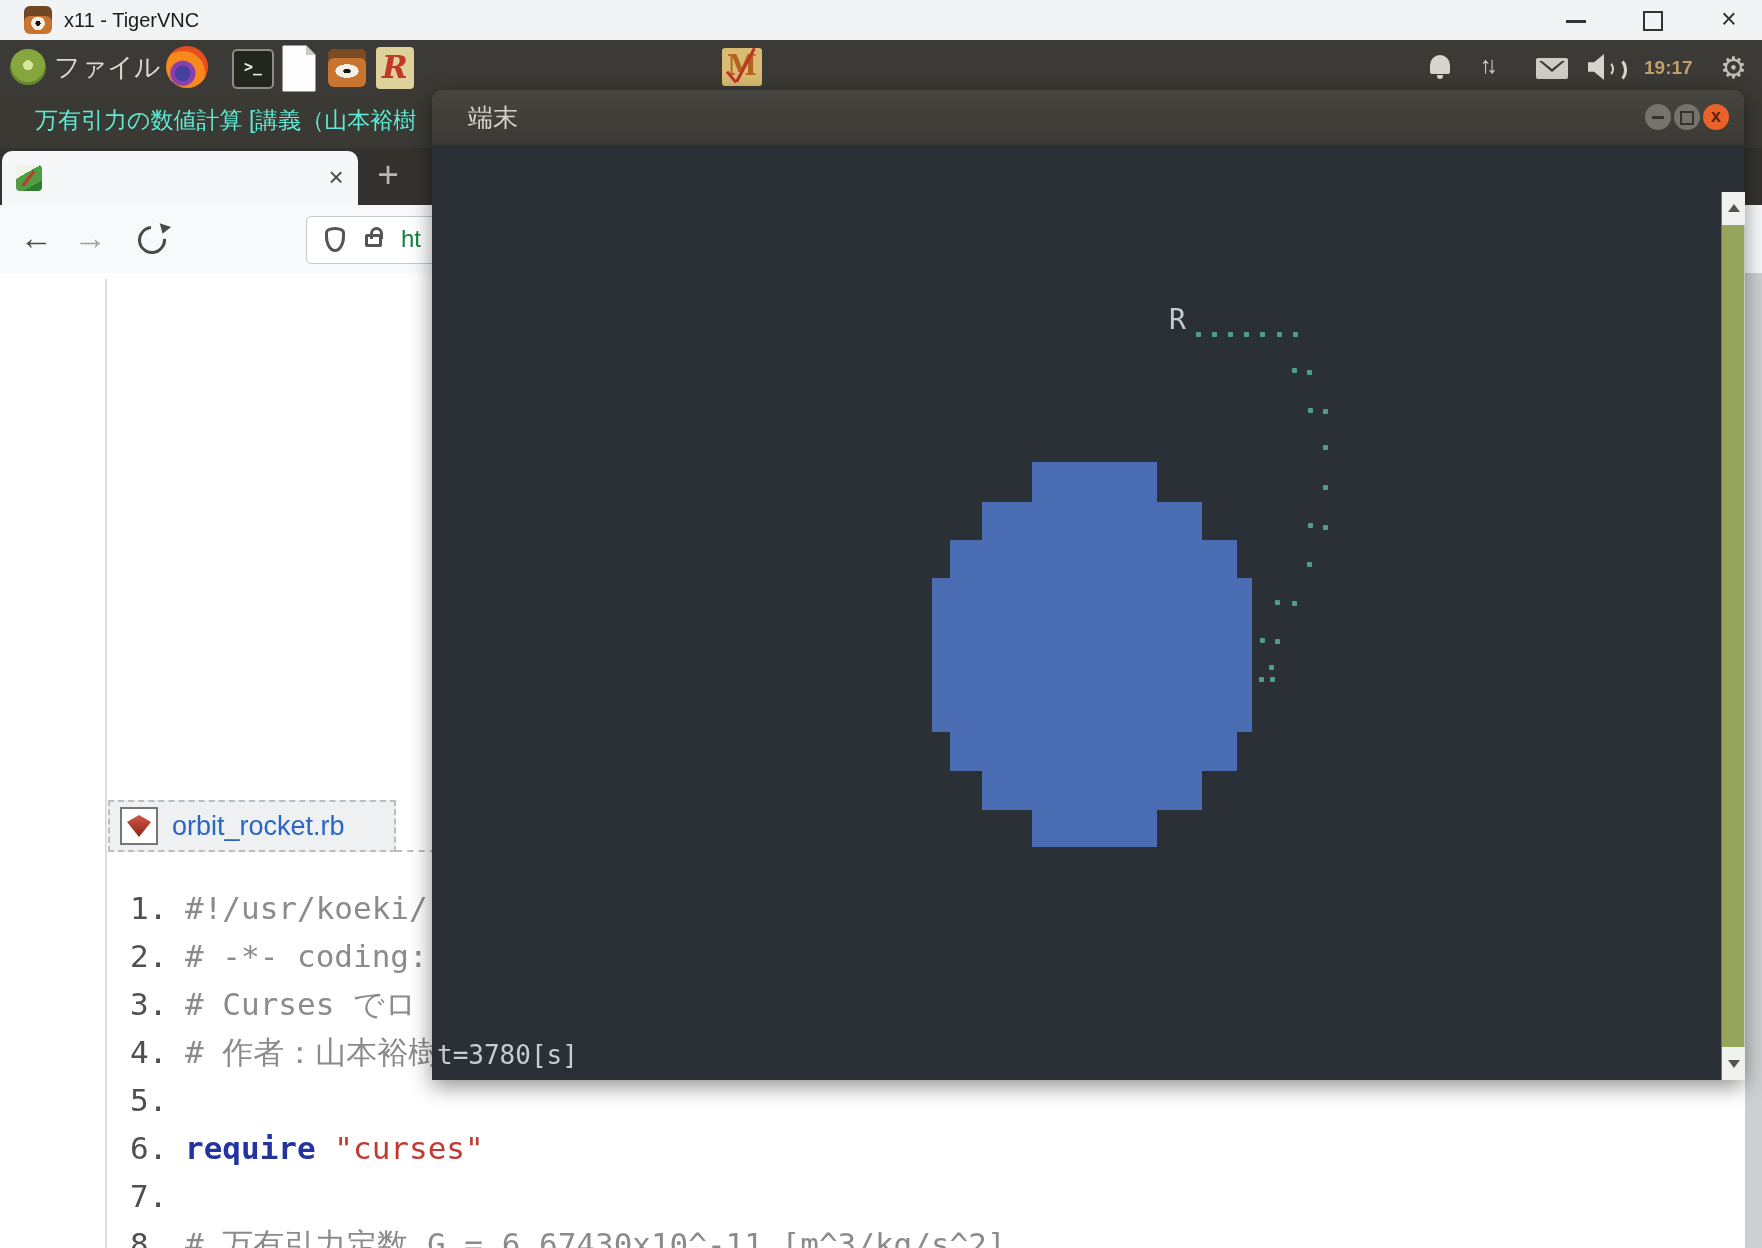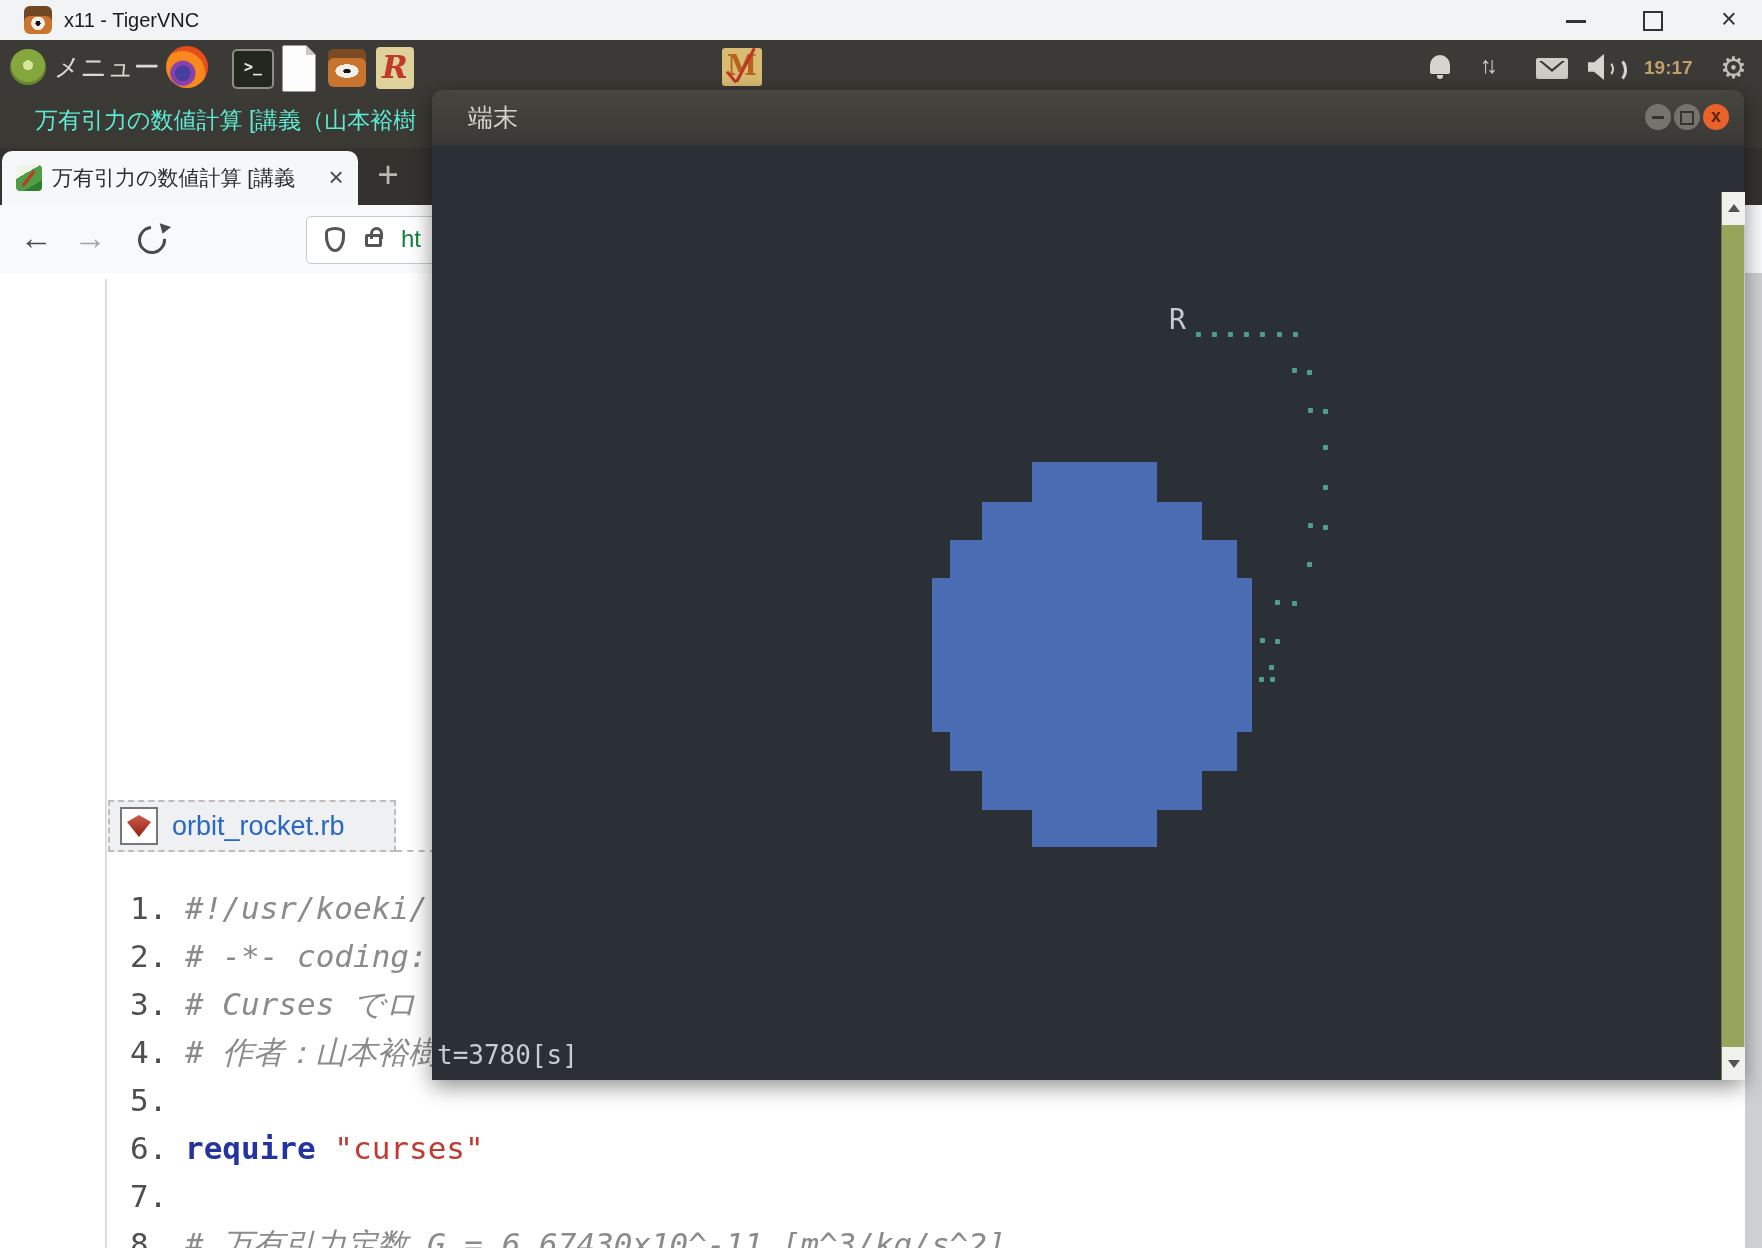--- a/index.html
+++ b/index.html
@@ -89,21 +89,21 @@
   #rb-tab{left:108px;top:527px;width:288px;height:52px;background:#eef0f2;border:2px dashed #bdbdbd;box-sizing:border-box;text-align:right;}
   #gem-box{left:10px;top:5px;width:38px;height:38px;background:#fff;border:2px solid #777;box-sizing:border-box;}
   #gem-box i{position:absolute;left:5px;top:6px;width:24px;height:22px;background:linear-gradient(#d05848,#8f2318);
     clip-path:polygon(50% 0,100% 32%,50% 100%,0 32%);}
   #rb-label{left:62px;top:0;height:48px;line-height:48px;font-size:27px;color:#2b66c4;}
   #code-topline{left:396px;top:577px;width:40px;border-top:2px dashed #bdbdbd;}
   #code-area{left:0;top:611px;width:1762px;font-family:"DejaVu Sans Mono",monospace;font-size:31px;}
   .code-line{position:relative;height:48px;line-height:48px;white-space:nowrap;}
   .code-line .ln{position:absolute;left:130px;color:#4f4f4f;}
   .code-line .ct{position:absolute;left:185px;}
-  .cmt{color:#8b8b8b;font-style:italic;text-align:right;}
+  .cmt{color:#8b8b8b;text-align:right;}
   .kw{color:#24349f;font-weight:bold;}
   .str{color:#c03a30;}
 
   
   #terminal{left:432px;top:90px;width:1312px;height:990px;background:#2b3036;border-radius:10px 10px 0 0;
     box-shadow:0 6px 22px rgba(0,0,0,.45);z-index:10;}
   #t-titlebar{left:0;top:0;width:1312px;height:55px;background:linear-gradient(#474540,#3a3935);border-radius:10px 10px 0 0;}
   #t-title{left:36px;top:0;height:55px;line-height:55px;font-size:25px;color:#d6d3cd;}
   .t-btn{top:14px;width:26px;height:26px;border-radius:50%;}
   #t-min{left:1213px;background:#75736e;} #t-max{left:1242px;background:#75736e;} #t-close{left:1271px;}
@@ -133,21 +133,21 @@
       <i></i>
     </div>
   <div id="vnc-max" class="vnc-ctl abs">
       <i></i>
     </div>
   <div id="vnc-close" class="vnc-ctl abs">×</div>
 </div>
 
 <div id="panel" class="abs">
   <div id="menu-icon" class="abs"></div>
-  <div id="menu-label" class="abs">メニュー</div>
+  <div id="menu-label" class="abs">ファイル</div>
   <div id="ff-icon" class="abs"></div>
   <div id="term-icon" class="abs">&gt;_</div>
   <div id="doc-icon" class="abs">
       <i></i>
     </div>
   <div id="eye-icon" class="abs"></div>
   <div id="r-icon" class="abs">R</div>
   <div id="mew-icon" class="abs"><span>M</span><i></i><u></u></div>
   <div id="tray-bell" class="tray abs">
       <i></i>
@@ -169,21 +169,20 @@
 
 <div id="browser" class="abs">
   <div id="ff-titlebar" class="abs">
     <div id="ff-window-title" class="abs">万有引力の数値計算 [講義（山本裕樹</div>
   </div>
   <div id="ff-tabbar" class="abs">
     <div id="ff-tab" class="abs">
       <div id="tab-favicon" class="abs">
           <i></i>
         </div>
-      <div id="tab-title" class="abs">万有引力の数値計算 [講義</div>
       <div id="tab-close" class="abs">×</div>
     </div>
     <div id="new-tab" class="abs">+</div>
   </div>
   <div id="ff-navbar" class="abs">
     <div id="nav-back" class="nav-btn abs">←</div>
     <div id="nav-forward" class="nav-btn abs">→</div>
     <div id="nav-reload" class="nav-btn abs">
         <i></i>
         <u></u>

